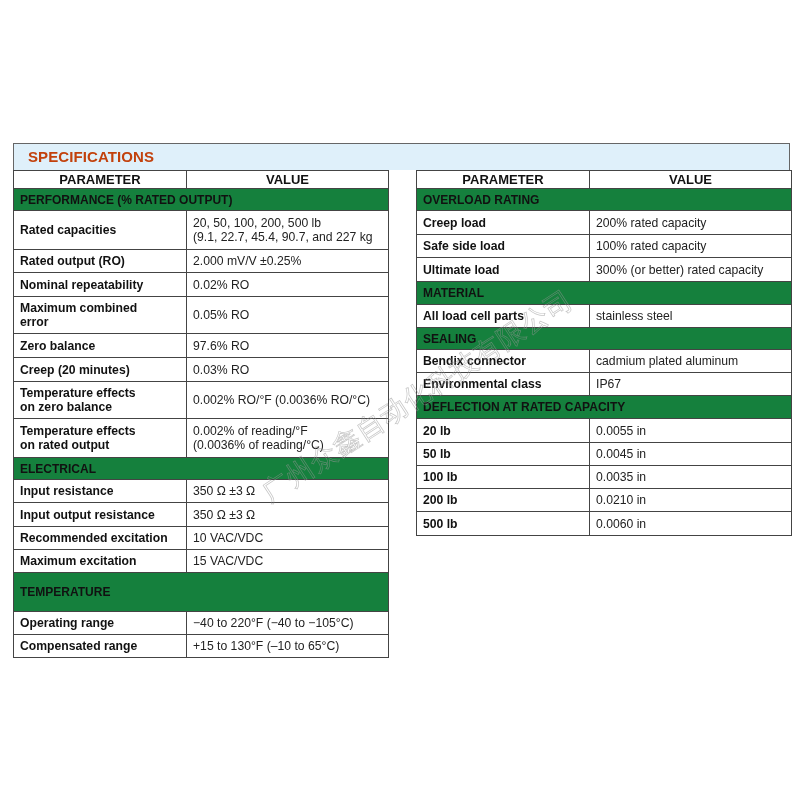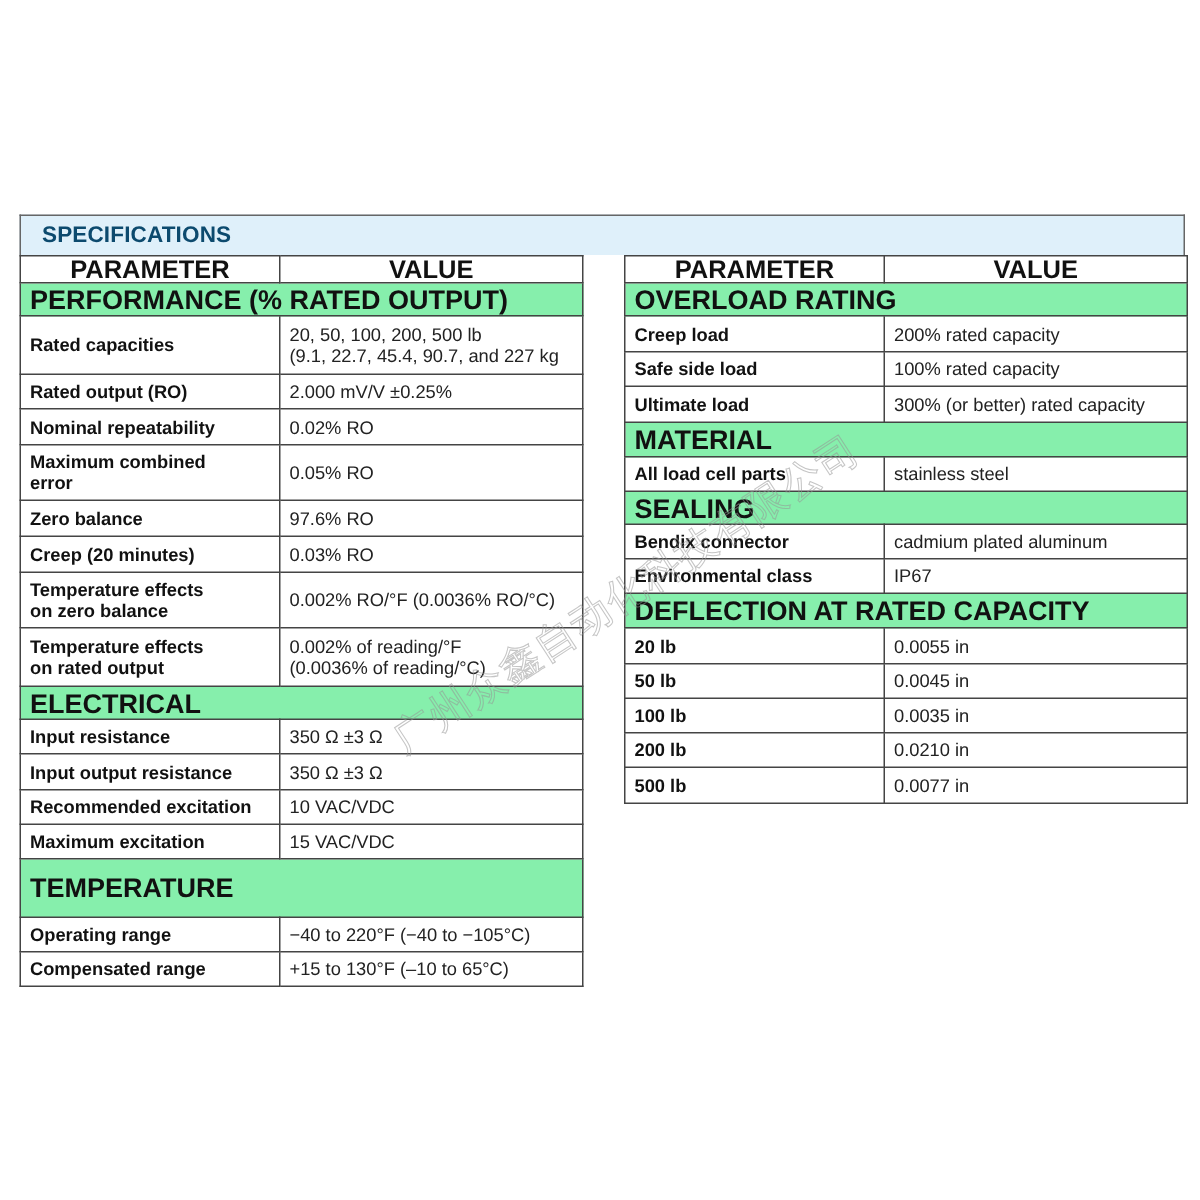--- a/index.html
+++ b/index.html
@@ -7,36 +7,36 @@
     width: 800px; height: 800px; background: #ffffff; position: relative; overflow: hidden;
     font-family: "Liberation Sans", sans-serif; color: #111;
   }
   .title-bar {
     position: absolute; left: 13px; top: 143px; width: 777px; height: 27px;
     box-sizing: border-box; background: #dff0fa;
     border: 1px solid #666; border-bottom: none;
   }
   .title-bar span {
     position: absolute; left: 14px; top: 4px;
-    font-weight: bold; font-size: 15px; letter-spacing: 0.1px; color: #0c4a6e;
+    font-weight: bold; font-size: 15px; letter-spacing: 0.1px; color: #c2410c;
   }
   table.spec {
     position: absolute; border-collapse: collapse; table-layout: fixed;
     font-size: 12.2px;
   }
   table.spec td, table.spec th {
     border: 1px solid #444; padding: 0 6px; box-sizing: border-box;
     vertical-align: middle; line-height: 14px;
   }
   table.spec { border: 1.5px solid #555; }
   #left-table { left: 13px; top: 170px; width: 375px; }
   #right-table { left: 416px; top: 170px; width: 375px; }
-  th.hdr { font-weight: bold; text-align: center; background: #fff; font-size: 17px; }
+  th.hdr { font-weight: bold; text-align: center; background: #fff; font-size: 13px; }
   td.section {
-    background: #86efac; font-weight: bold; font-size: 18px; text-align: left; padding-left: 6px;
+    background: #15803d; font-weight: bold; font-size: 12px; text-align: left; padding-left: 6px;
   }
   td.param { font-weight: bold; text-align: left; font-size: 12.2px; }
   td.val { font-size: 12.2px; color: #222; }
   .two-line { display: block; }
   .watermark {
     position: absolute; left: 255px; top: 480px; transform-origin: left top;
     transform: rotate(-33deg);
     font-family: "DejaVu Sans", sans-serif; font-size: 27px; letter-spacing: 1px;
     color: transparent; -webkit-text-stroke: 0.7px rgba(150,150,150,0.55);
     white-space: nowrap; pointer-events: none;
@@ -288,19 +288,19 @@
         </td>
         <td class="val">
           <span class="two-line">0.0210 in</span>
         </td>
       </tr>
       <tr style="height: 24px;">
         <td class="param">
           <span class="two-line">500 lb</span>
         </td>
         <td class="val">
-          <span class="two-line">0.0077 in</span>
+          <span class="two-line">0.0060 in</span>
         </td>
       </tr>
     </tbody>
 </table>
 
 <div class="watermark">广州众鑫自动化科技有限公司</div>
 
 </body></html>

